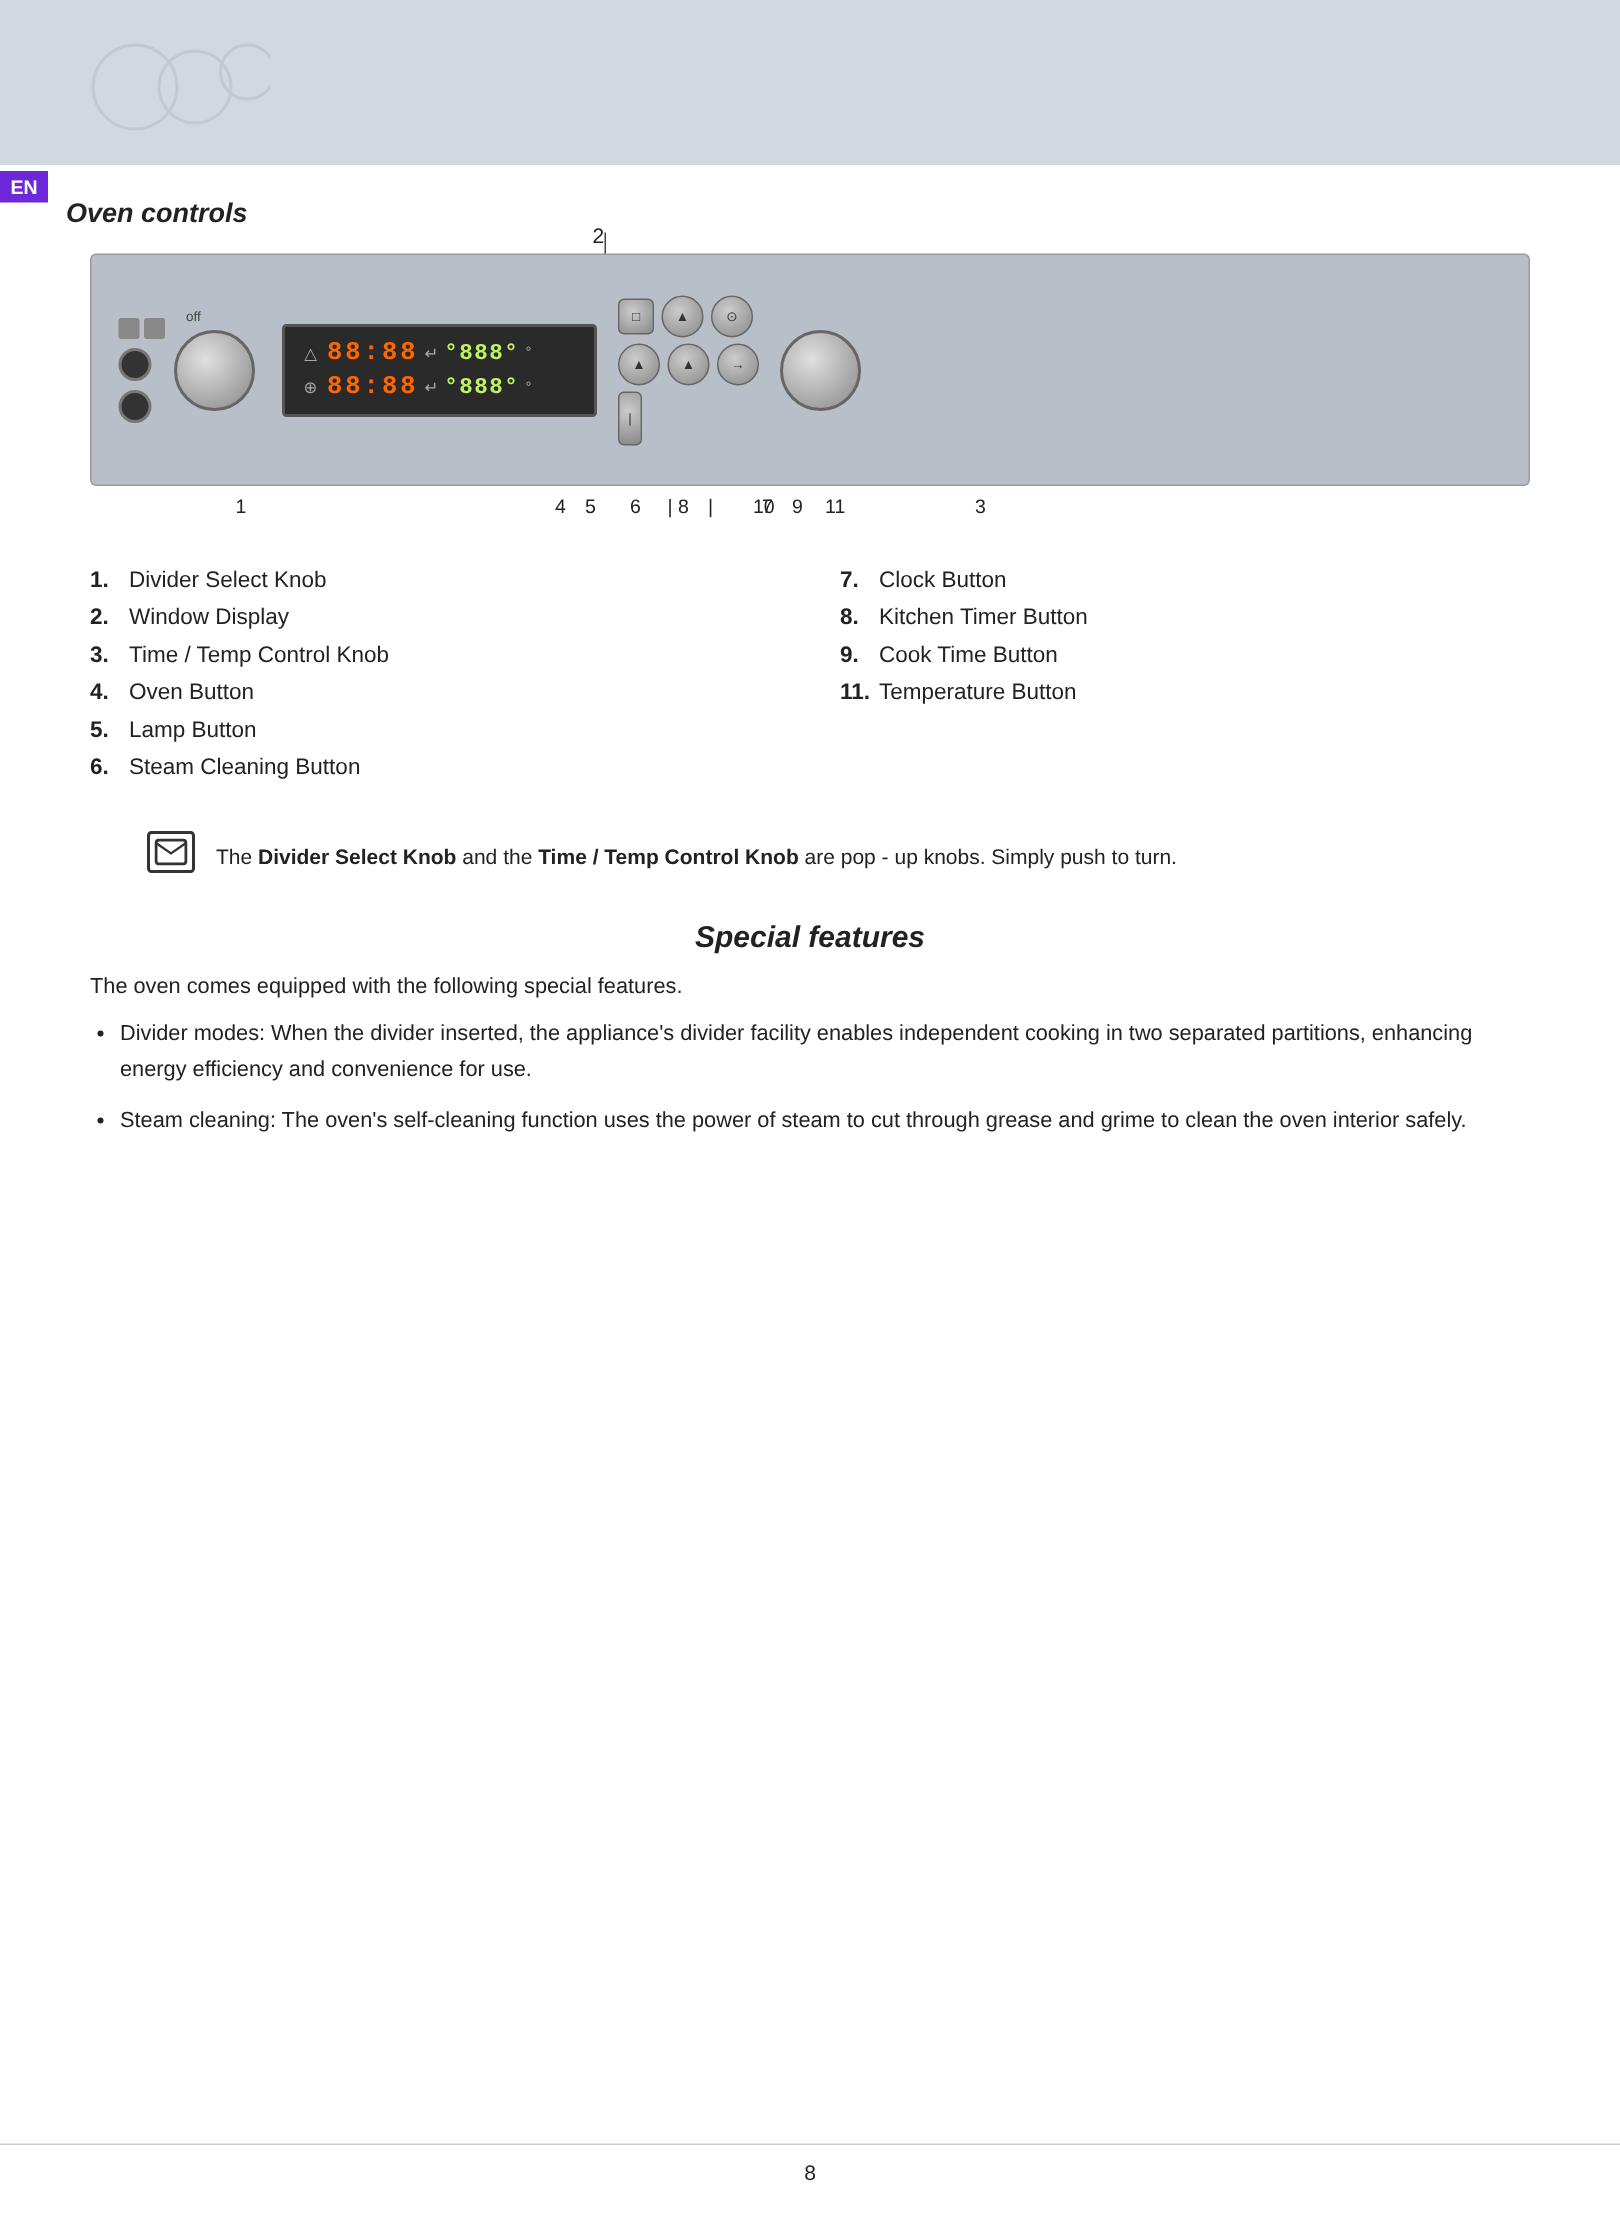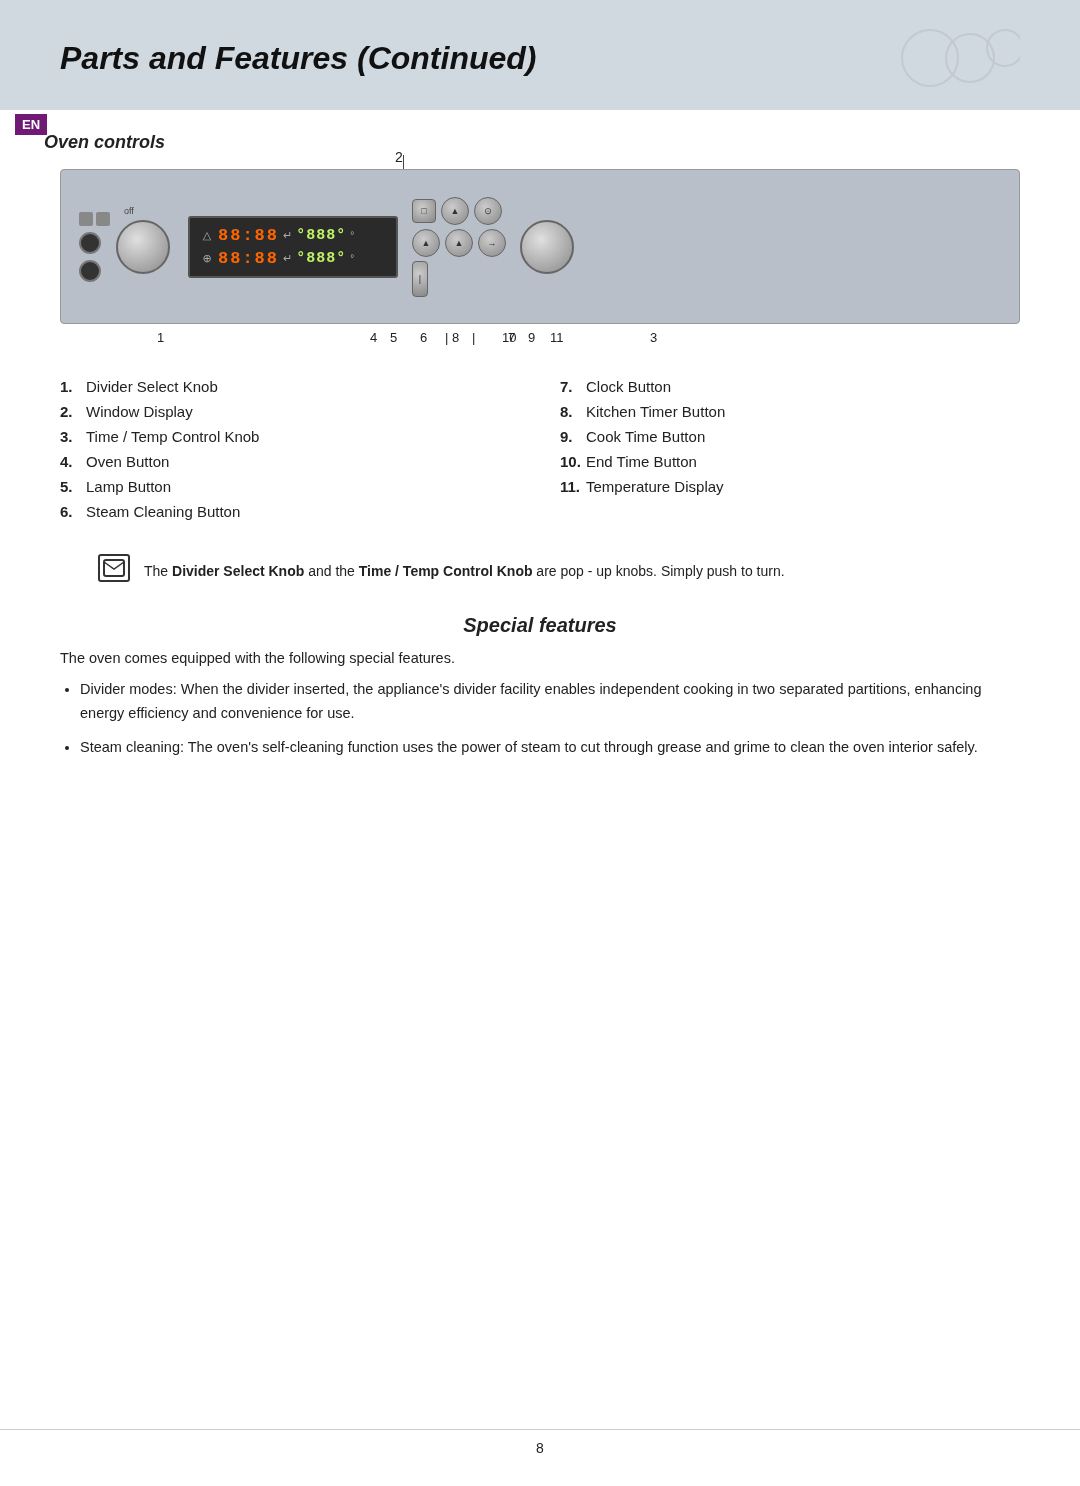--- a/index.html
+++ b/index.html
@@ -28,27 +28,27 @@
       color: #111;
     }
     .header-deco {
       width: 120px;
       height: 60px;
       opacity: 0.18;
     }
 
     
     .en-badge {
-      background: #701a75;
+      background: #6d28d9;
       color: #fff;
       font-size: 13px;
       font-weight: bold;
       padding: 3px 7px;
       position: absolute;
-      left: 15px;
+      left: 0;
       top: 114px;
     }
 
     
     .section-heading {
       font-style: italic;
       font-weight: bold;
       font-size: 18px;
       margin-left: 44px;
       margin-top: 22px;
@@ -299,21 +299,20 @@
       text-align: center;
       border-top: 1px solid #ccc;
       padding-top: 10px;
       font-size: 14px;
     }
   </style>
 </head>
 <body>
 
 <div class="page-header">
-  <span class="page-title">Parts and Features (Continued)</span>
   <svg class="header-deco" viewBox="0 0 120 60">
     <circle cx="30" cy="30" r="28" stroke="#888" stroke-width="2" fill="none"></circle>
     <circle cx="70" cy="30" r="24" stroke="#888" stroke-width="2" fill="none"></circle>
     <circle cx="105" cy="20" r="18" stroke="#888" stroke-width="2" fill="none"></circle>
   </svg>
 </div>
 
 <div class="en-badge">EN</div>
 
 <div class="section-heading">Oven controls</div>
@@ -430,26 +429,22 @@
     </div>
     <div class="part-item">
       <span class="part-num">8.</span>
       <span class="part-label">Kitchen Timer Button</span>
     </div>
     <div class="part-item">
       <span class="part-num">9.</span>
       <span class="part-label">Cook Time Button</span>
     </div>
     <div class="part-item">
-      <span class="part-num">10.</span>
-      <span class="part-label">End Time Button</span>
-    </div>
-    <div class="part-item">
       <span class="part-num">11.</span>
-      <span class="part-label">Temperature Display</span>
+      <span class="part-label">Temperature Button</span>
     </div>
   </div>
 </div>
 
 <div class="note-box">
   <div class="note-icon">
     <svg width="22" height="18" viewBox="0 0 22 18">
       <rect x="1" y="1" width="20" height="16" rx="2" stroke="#333" stroke-width="2" fill="none"></rect>
       <polyline points="1,3 11,10 21,3" stroke="#333" stroke-width="1.5" fill="none"></polyline>
     </svg>

